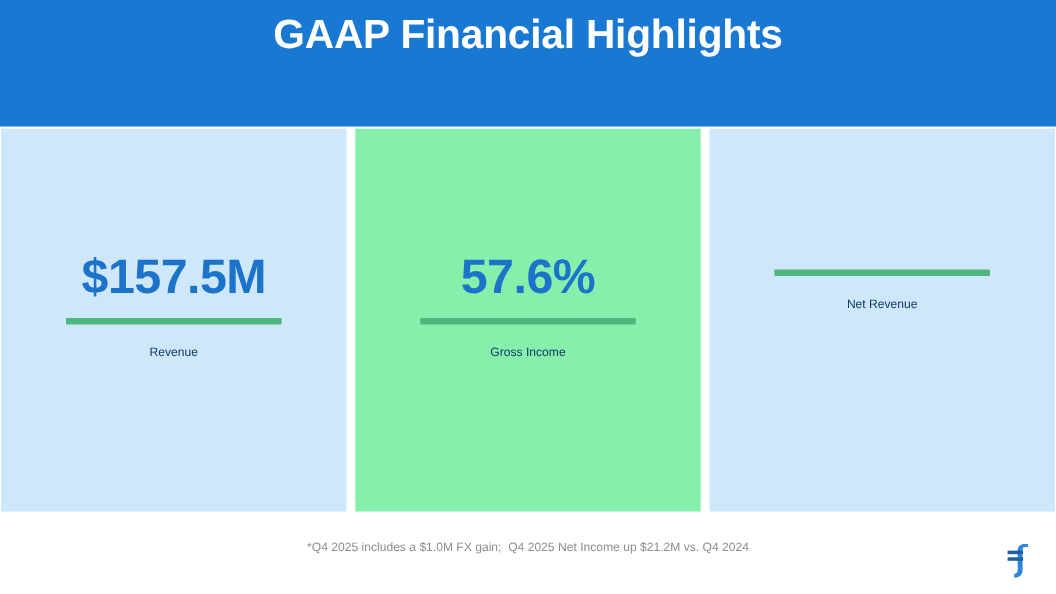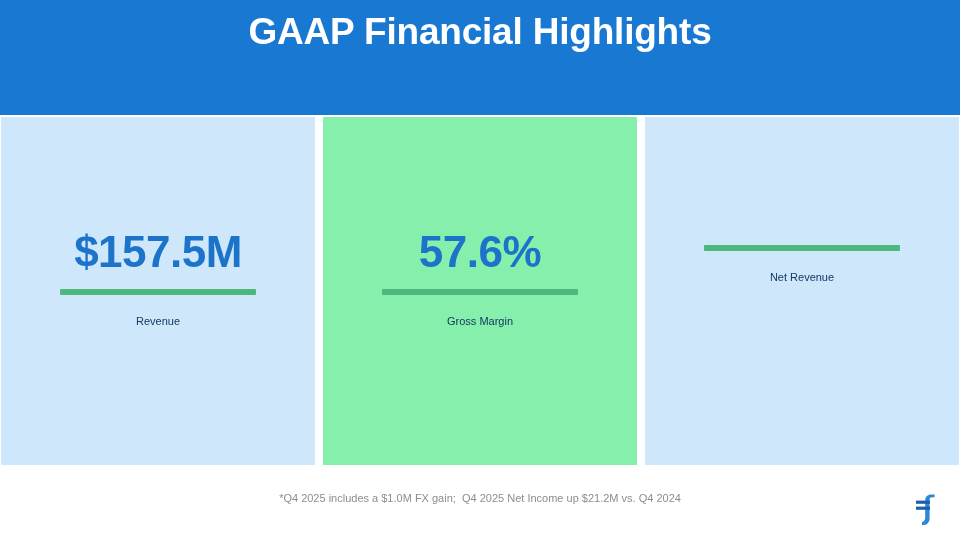--- a/index.html
+++ b/index.html
@@ -140,21 +140,21 @@
 
     <div class="card tone-a">
       <div class="metric-value">$157.5M</div>
       <div class="metric-rule"></div>
       <div class="metric-label">Revenue</div>
     </div>
 
     <div class="card tone-b">
       <div class="metric-value">57.6%</div>
       <div class="metric-rule"></div>
-      <div class="metric-label">Gross Margin</div>
+      <div class="metric-label">Gross Income</div>
     </div>
 
     <div class="card tone-a">
       <div class="metric-rule"></div>
       <div class="metric-label">Net Revenue</div>
     </div>
 
   </div>
 
   <div class="footnote">*Q4 2025 includes a $1.0M FX gain;  Q4 2025 Net Income up $21.2M vs. Q4 2024</div>

